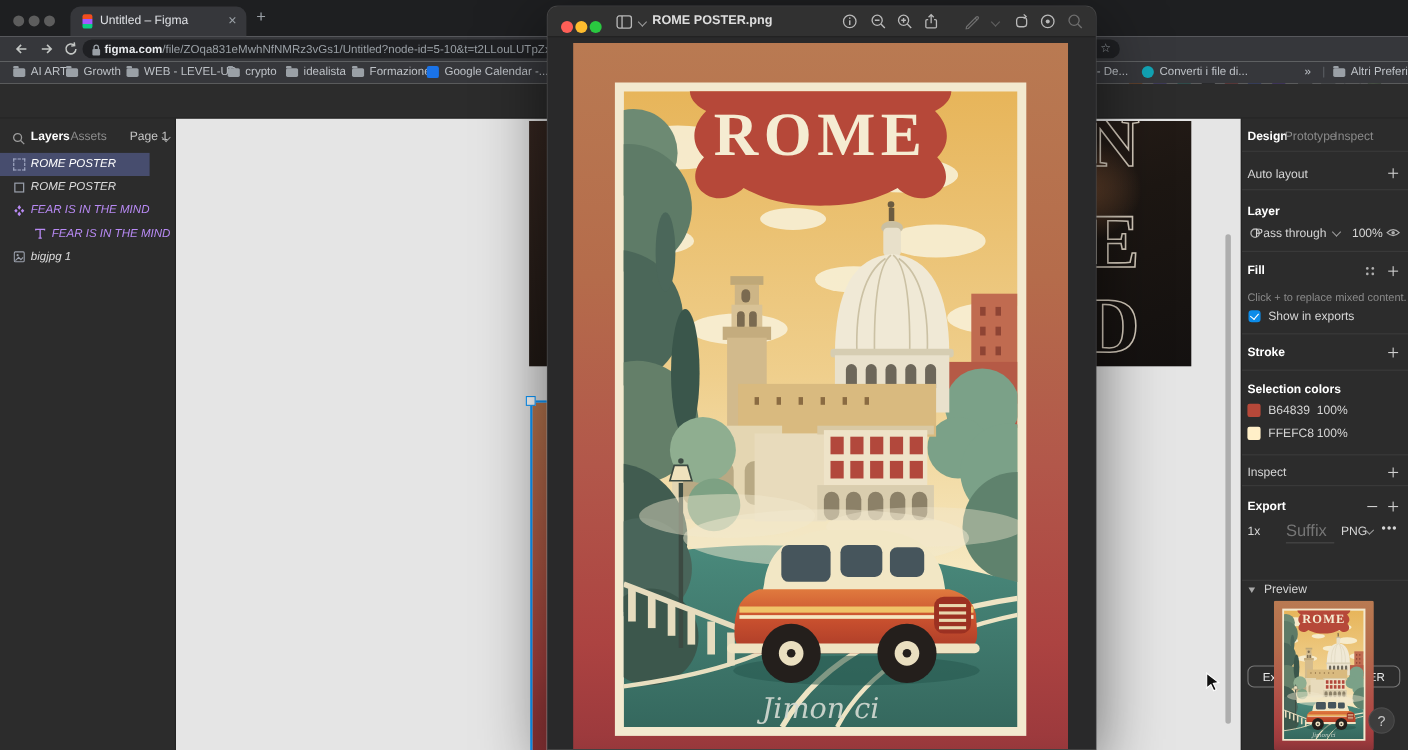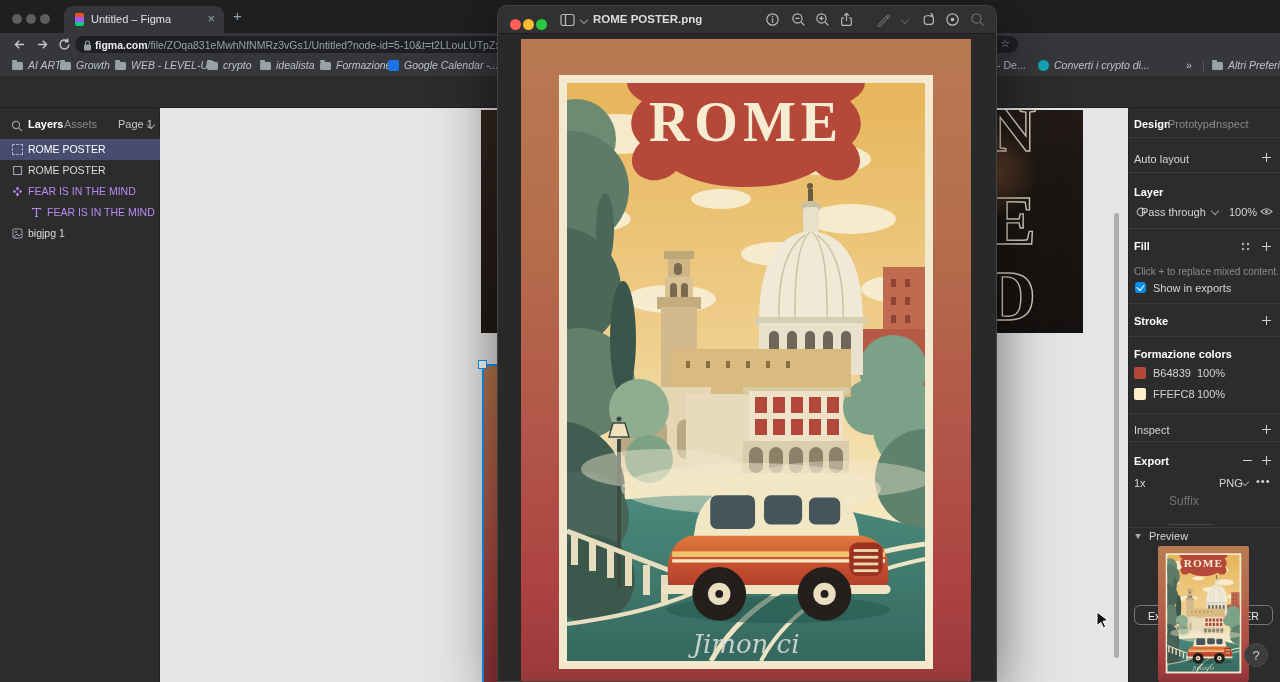--- a/index.html
+++ b/index.html
@@ -17,39 +17,39 @@
   .navrow{position:absolute;left:0;top:33px;width:1280px;height:23px;background:#36373b;}
   .navic{position:absolute;top:4px;}
   .urlpill{position:absolute;left:75px;top:3px;width:943px;height:17px;background:#1f2023;border-radius:9px;overflow:hidden;}
   .urltxt{position:absolute;left:20px;top:2.5px;font-size:10.5px;white-space:nowrap;}
   .url-domain{color:#e8eaed;font-weight:bold;}
   .url-path{color:#9aa0a6;}
   .star{position:absolute;right:8px;top:1px;font-size:11px;color:#9aa0a6;}
   .ext{position:absolute;top:39px;width:13px;height:13px;border-radius:50%;}
   .bmrow{position:absolute;left:0;top:56px;width:1280px;height:20px;background:#36373b;}
   .bm{position:absolute;top:3px;height:14px;font-size:10.5px;color:#bdc1c6;white-space:nowrap;}
-  .bm .lb{margin-left:16px;font-style:italic;}
+  .bm .lb{margin-left:16px;}
   .fold{position:absolute;left:0;top:3px;width:11px;height:8px;background:#9aa0a6;border-radius:1.5px;}
   .fold:before{content:"";position:absolute;left:0;top:-2px;width:5px;height:2px;background:#9aa0a6;border-radius:1px 1px 0 0;}
   
   .ftoolbar{position:absolute;left:0;top:76px;width:1280px;height:32px;background:#2c2c2c;border-bottom:1px solid #202020;box-sizing:border-box;}
   .tool{position:absolute;top:85px;}
   .movetool{position:absolute;left:36px;top:80px;width:30px;height:24px;background:#0d99ff;border-radius:5px;}
   .chv{display:inline-block;width:5px;height:5px;border-right:1.4px solid #9a9a9a;border-bottom:1.4px solid #9a9a9a;transform:rotate(45deg);}
   .chv.w{border-color:#e8f4ff;}
   .avatarR{position:absolute;left:1142px;top:82px;width:20px;height:20px;border-radius:50%;background:#5c5e8c;
            color:#e8e8f5;font-size:10px;font-weight:bold;text-align:center;line-height:20px;}
   .sharebtn{position:absolute;left:1168px;top:82px;width:37px;height:21px;background:#0c8ce9;border-radius:6px;
             color:#fff;font-size:10.5px;text-align:center;line-height:21px;}
   .zoomctl{position:absolute;left:1246px;top:87px;font-size:10.5px;color:#d5d5d5;}
   
   .sidebar{position:absolute;left:0;top:108px;width:160px;height:574px;background:#2c2c2c;border-right:1px solid #232323;box-sizing:border-box;}
   .sbhead{position:absolute;left:0;top:6px;width:160px;height:22px;}
   .sbtab{font-size:11px;position:absolute;top:4px;}
-  .lrow{position:absolute;left:0;width:160px;height:21px;}
+  .lrow{position:absolute;left:0;width:136px;height:21px;font-style:italic;}
   .lrow .nm{position:absolute;left:28px;top:4px;font-size:10.5px;color:#dcdcdc;white-space:nowrap;}
   .lrow.sel{background:#474d6e;}
   .licon{position:absolute;left:12px;top:5px;width:11px;height:11px;}
   .purple{color:#b88af4 !important;}
   
   .canvas{position:absolute;left:160px;top:108px;width:968px;height:574px;background:#e5e5e5;overflow:hidden;}
   .fearposter{position:absolute;left:321px;top:2px;width:602px;height:223px;overflow:hidden;
     background:radial-gradient(90px 70px at 82% 28%,rgba(221,140,86,.5),transparent 70%),
                radial-gradient(150px 120px at 62% 55%,rgba(128,84,52,.75),transparent 75%),
                radial-gradient(230px 180px at 42% 62%,#54392a,transparent 80%),
@@ -345,21 +345,21 @@
 
   <div class="bmrow">
     <div class="bm" style="left:12px"><span class="fold"></span><span class="lb">AI ART</span></div>
     <div class="bm" style="left:60px"><span class="fold"></span><span class="lb">Growth</span></div>
     <div class="bm" style="left:115px"><span class="fold"></span><span class="lb">WEB - LEVEL-UP</span></div>
     <div class="bm" style="left:207px"><span class="fold"></span><span class="lb">crypto</span></div>
     <div class="bm" style="left:260px"><span class="fold"></span><span class="lb">idealista</span></div>
     <div class="bm" style="left:320px"><span class="fold"></span><span class="lb">Formazione</span></div>
     <div class="bm" style="left:388px"><span style="position:absolute;left:0;top:1px;width:11px;height:11px;background:#1a73e8;border-radius:2px"></span><span class="lb">Google Calendar -...</span></div>
     <div class="bm" style="left:997px"><span>- De...</span></div>
-    <div class="bm" style="left:1038px"><span style="position:absolute;left:0;top:1px;width:11px;height:11px;background:#12a4b5;border-radius:50%"></span><span class="lb">Converti i crypto di...</span></div>
+    <div class="bm" style="left:1038px"><span style="position:absolute;left:0;top:1px;width:11px;height:11px;background:#12a4b5;border-radius:50%"></span><span class="lb">Converti i file di...</span></div>
     <div class="bm" style="left:1186px">»</div>
     <div class="bm" style="left:1202px;color:#5f6368">|</div>
     <div class="bm" style="left:1212px"><span class="fold"></span><span class="lb">Altri Preferiti</span></div>
   </div>
 
   <div class="ftoolbar">
     <svg class="tool" style="left:8px" width="13" height="14" viewBox="0 0 13 14">
       <g stroke="#c9c9c9" stroke-width="1.1" fill="none">
         <rect x="1.5" y="0.8" width="5" height="4" rx="2"></rect>
           <rect x="6.5" y="0.8" width="5" height="4" rx="2"></rect>
@@ -508,38 +508,38 @@
     <span class="plus" style="left:133px;top:134px"></span>
     <span class="rp dim" style="top:158px;font-size:10px">Click + to replace mixed content.</span>
     <span class="checkbox" style="top:174px"></span>
     <span class="rp" style="left:24px;top:174px">Show in exports</span>
     <div class="pdiv" style="top:195px"></div>
 
     <span class="rp bold" style="top:207px">Stroke</span>
     <span class="plus" style="left:133px;top:208px"></span>
     <div class="pdiv" style="top:228px"></div>
 
-    <span class="rp bold" style="top:240px">Formazione colors</span>
+    <span class="rp bold" style="top:240px">Selection colors</span>
     <span class="swatch" style="top:259px;background:#b64839"></span>
     <span class="rp" style="left:24px;top:259px">B64839</span>
     <span class="rp" style="left:68px;top:259px">100%</span>
     <span class="swatch" style="top:280px;background:#ffefc8"></span>
     <span class="rp" style="left:24px;top:280px">FFEFC8</span>
     <span class="rp" style="left:68px;top:280px">100%</span>
     <div class="pdiv" style="top:305px"></div>
 
     <span class="rp" style="top:316px">Inspect</span>
     <span class="plus" style="left:133px;top:317px"></span>
     <div class="pdiv" style="top:333px"></div>
 
     <span class="rp bold" style="top:347px">Export</span>
     <span class="minus" style="left:114px;top:352px"></span>
     <span class="plus" style="left:133px;top:348px"></span>
     <span class="rp" style="top:369px">1x</span>
-    <input class="rp" style="left: 40px; top: 386px; width: 44px; background: transparent; border-top: none; border-right: none; border-left: none; border-image: initial; border-bottom: 1px solid rgb(74, 74, 74); color: rgb(119, 119, 119); font-size: 12px; padding: 0px 0px 16px; outline: none;" placeholder="Suffix">
+    <input class="rp" style="left: 40px; top: 366px; width: 44px; background: transparent; border-top: none; border-right: none; border-left: none; border-image: initial; border-bottom: 1px solid rgb(74, 74, 74); color: rgb(119, 119, 119); font-size: 15px; padding: 0px 0px 2px; outline: none;" placeholder="Suffix">
     <span class="rp" style="left:90px;top:369px">PNG</span>
     <span class="chv" style="position:absolute;left:113px;top:371px"></span>
     <span class="rp" style="left:127px;top:367px;letter-spacing:1px">•••</span>
     <div class="exportbtn">Export ROME POSTER</div>
     <div class="pdiv" style="top:419px"></div>
 
     <span class="caret" style="top:426px"></span>
     <span class="rp" style="left:20px;top:422px">Preview</span>
     <div class="thumb">
       <svg width="450" height="700" viewBox="0 0 450 700" style="transform:scale(0.2022);transform-origin:0 0">

